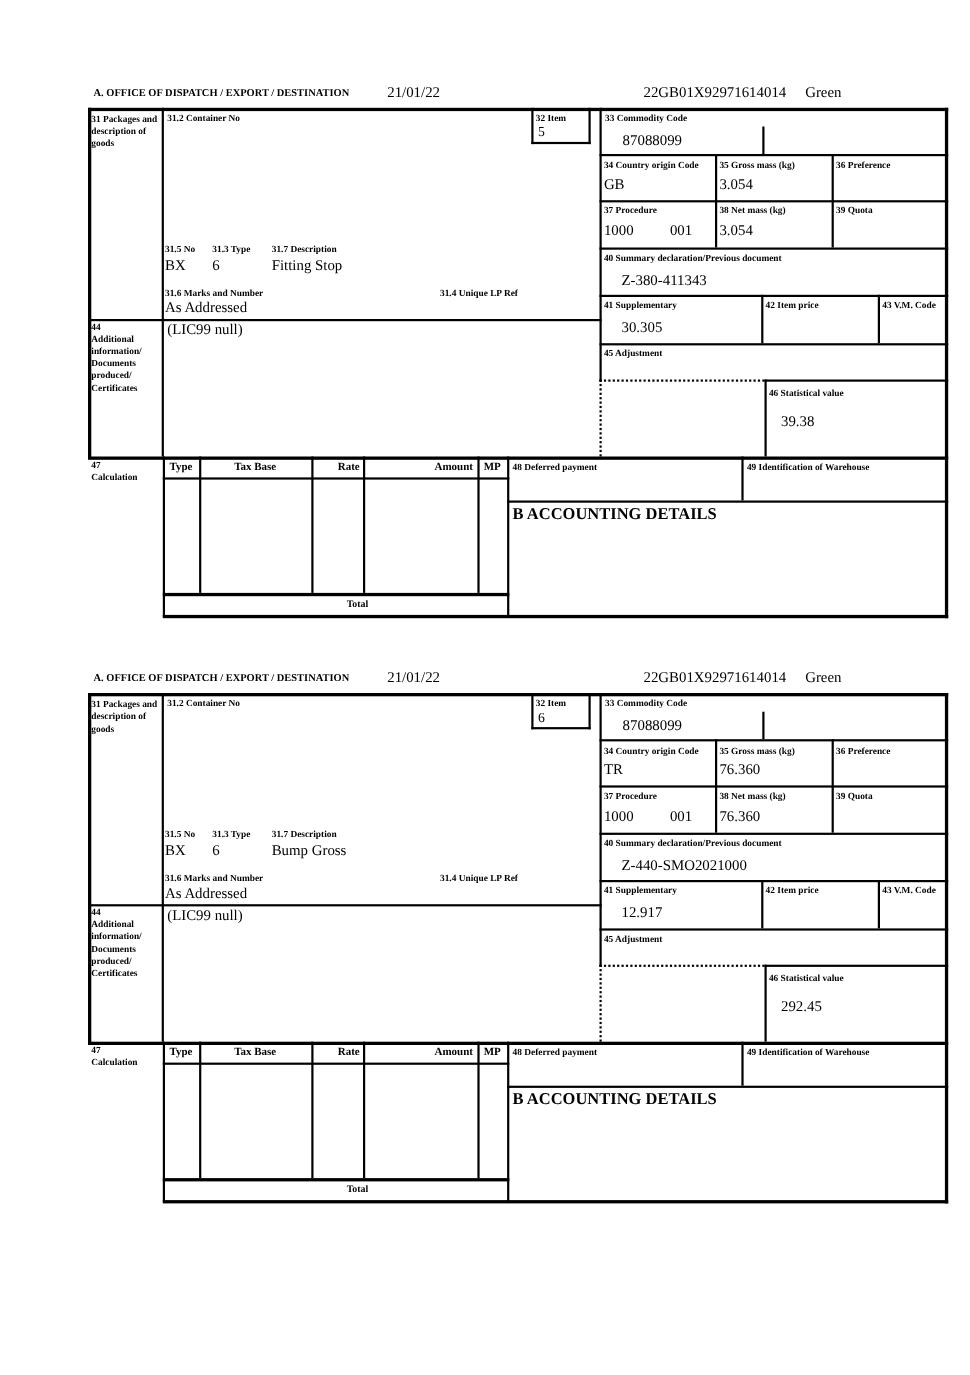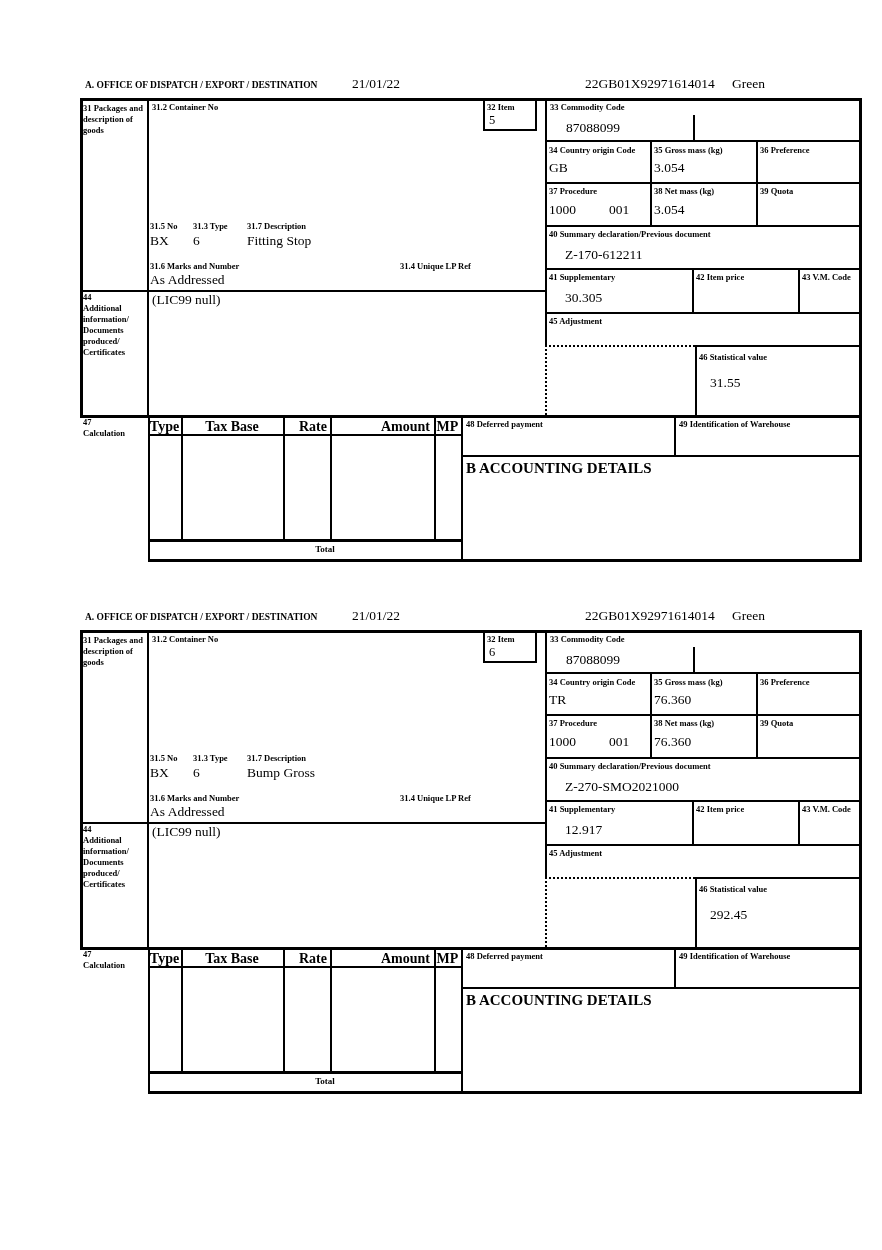--- a/index.html
+++ b/index.html
@@ -9,21 +9,21 @@
   .ln{position:absolute;background:#000}
   .dh{position:absolute;border-top:2px dotted #000;height:0}
   .dv{position:absolute;border-left:2px dotted #000;width:0}
   .lbl{position:absolute;font-weight:bold;font-size:8.5px;white-space:nowrap}
   .val{position:absolute;font-size:13.5px;white-space:nowrap}
   .vs{font-size:12.5px}
   .side{position:absolute;font-weight:bold;font-size:8.5px;line-height:1.3;width:62px}
   .u{}
   .hd-t{position:absolute;font-weight:bold;font-size:9.5px;white-space:nowrap}
   .hd-v{position:absolute;font-size:13.5px;white-space:nowrap}
-  .ch{position:absolute;font-weight:bold;font-size:14px}
+  .ch{position:absolute;font-weight:bold;font-size:10px}
   .acct{position:absolute;font-weight:bold;font-size:15px;white-space:nowrap}
   .total{position:absolute;font-weight:bold;font-size:9px;text-align:center}
 </style>
 </head>
 <body>
 
 <div id="page">
 
   <section class="form" style="top:76px">
 
@@ -100,30 +100,30 @@
     <div class="lbl" style="left:574px;top:69px">35 Gross mass (kg)</div>
     <div class="val" style="left:574px;top:84px">3.054</div>
     <div class="lbl" style="left:680px;top:69px">36 Preference</div>
     <div class="lbl" style="left:469px;top:110px">37 Procedure</div>
     <div class="val" style="left:469px;top:126px">1000</div>
     <div class="val" style="left:529px;top:126px">001</div>
     <div class="lbl" style="left:574px;top:110px">38 Net mass (kg)</div>
     <div class="val" style="left:574px;top:126px">3.054</div>
     <div class="lbl" style="left:680px;top:110px">39 Quota</div>
     <div class="lbl" style="left:469px;top:153px">40 Summary declaration/Previous document</div>
-    <div class="val" style="left:485px;top:171px">Z-170-612211</div>
+    <div class="val" style="left:485px;top:171px">Z-380-411343</div>
     <div class="lbl" style="left:469px;top:196px">41 Supplementary</div>
     <div class="val" style="left:485px;top:214px">30.305</div>
     <div class="lbl" style="left:616px;top:196px">42 Item price</div>
     <div class="lbl" style="left:722px;top:196px">43 V.M. Code</div>
     <div class="lbl" style="left:469px;top:240px">45 Adjustment</div>
     <div class="lbl" style="left:619px;top:276px">
       <span>46 </span><span class="u">Statistical value</span>
     </div>
-    <div class="val" style="left:630px;top:299px">31.55</div>
+    <div class="val" style="left:630px;top:299px">39.38</div>
 
     <div class="ch" style="left:68px;top:343px;width:33px;text-align:center">Type</div>
     <div class="ch" style="left:101px;top:343px;width:102px;text-align:center">Tax Base</div>
     <div class="ch" style="left:203px;top:343px;width:44px;text-align:right">Rate</div>
     <div class="ch" style="left:250px;top:343px;width:100px;text-align:right">Amount</div>
     <div class="ch" style="left:354px;top:343px;width:27px;text-align:center">MP</div>
     <div class="lbl" style="left:386px;top:343px">48 Deferred payment</div>
     <div class="lbl" style="left:599px;top:343px">49 Identification of Warehouse</div>
     <div class="acct" style="left:386px;top:384px">B ACCOUNTING DETAILS</div>
     <div class="total" style="left:170px;top:468px;width:150px">Total</div>
@@ -204,21 +204,21 @@
     <div class="lbl" style="left:574px;top:69px">35 Gross mass (kg)</div>
     <div class="val" style="left:574px;top:84px">76.360</div>
     <div class="lbl" style="left:680px;top:69px">36 Preference</div>
     <div class="lbl" style="left:469px;top:110px">37 Procedure</div>
     <div class="val" style="left:469px;top:126px">1000</div>
     <div class="val" style="left:529px;top:126px">001</div>
     <div class="lbl" style="left:574px;top:110px">38 Net mass (kg)</div>
     <div class="val" style="left:574px;top:126px">76.360</div>
     <div class="lbl" style="left:680px;top:110px">39 Quota</div>
     <div class="lbl" style="left:469px;top:153px">40 Summary declaration/Previous document</div>
-    <div class="val" style="left:485px;top:171px">Z-270-SMO2021000</div>
+    <div class="val" style="left:485px;top:171px">Z-440-SMO2021000</div>
     <div class="lbl" style="left:469px;top:196px">41 Supplementary</div>
     <div class="val" style="left:485px;top:214px">12.917</div>
     <div class="lbl" style="left:616px;top:196px">42 Item price</div>
     <div class="lbl" style="left:722px;top:196px">43 V.M. Code</div>
     <div class="lbl" style="left:469px;top:240px">45 Adjustment</div>
     <div class="lbl" style="left:619px;top:276px">
       <span>46 </span><span class="u">Statistical value</span>
     </div>
     <div class="val" style="left:630px;top:299px">292.45</div>
 

